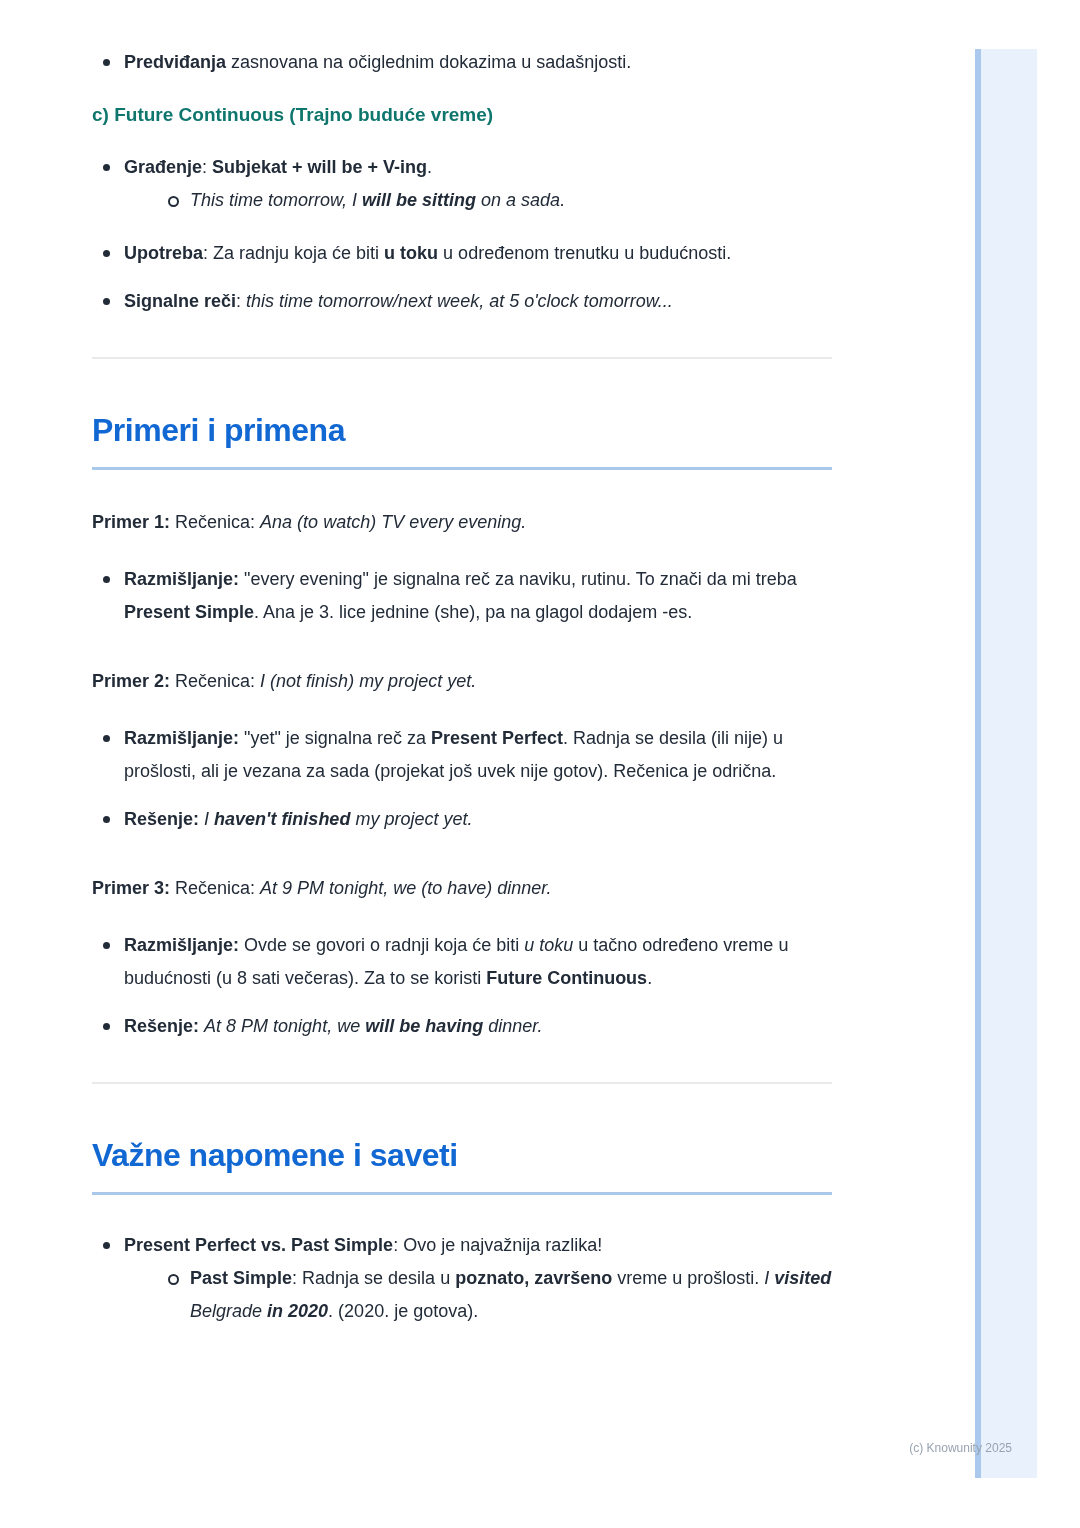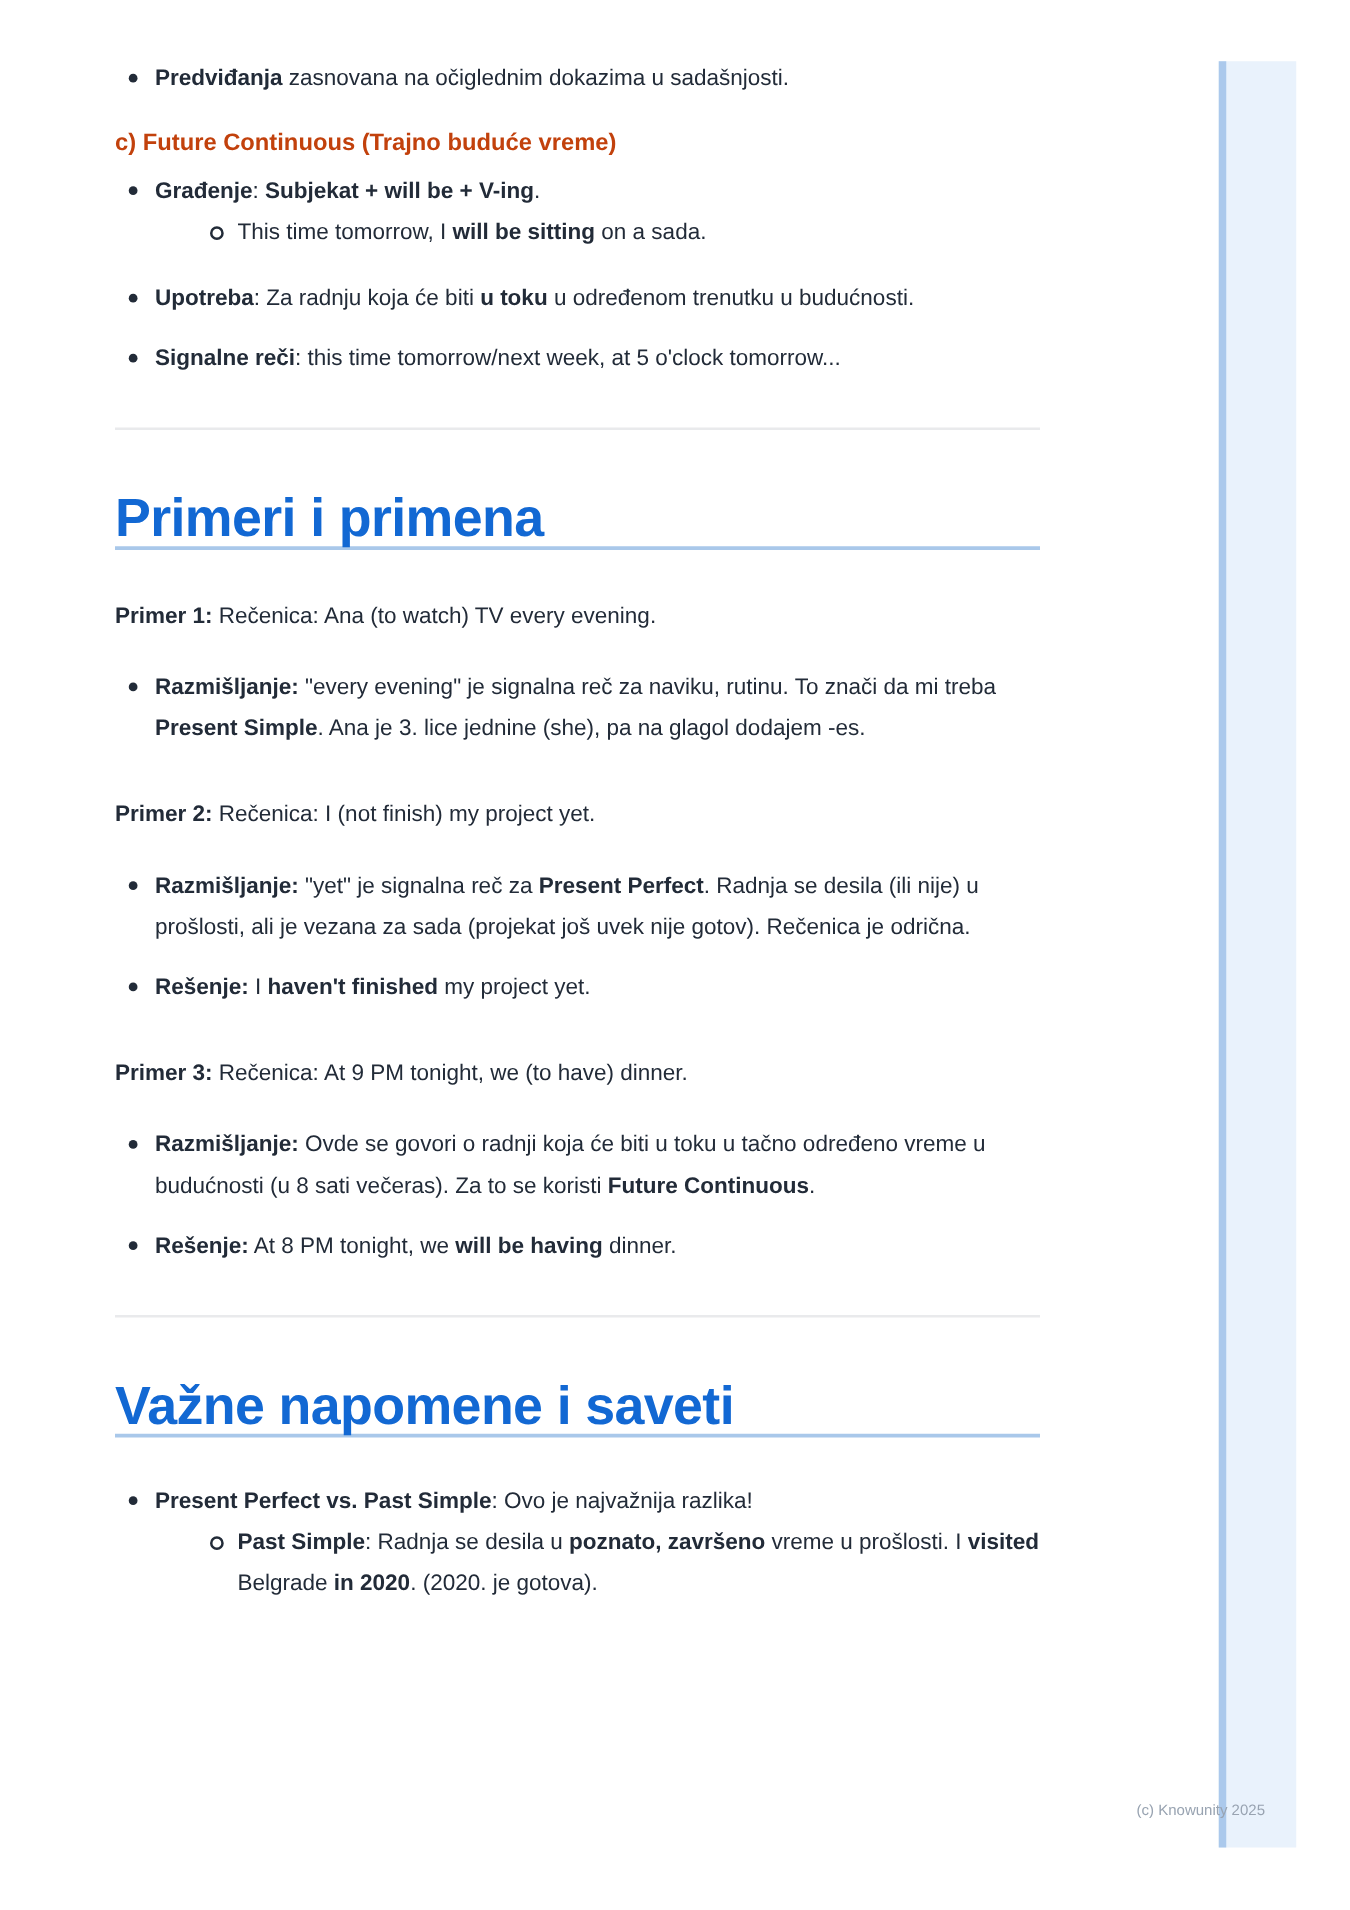--- a/index.html
+++ b/index.html
@@ -14,21 +14,21 @@
   }
   .content {
     position: absolute;
     left: 92px; top: 0;
     width: 740px;
     padding-top: 46px;
     font-size: 18px;
     line-height: 33px;
   }
   .b { font-weight: 700; }
-  .i { }
+  .i { font-style: italic; }
   ul { list-style: none; margin: 0; padding: 0; }
   li { position: relative; padding-left: 32px; }
   li.l1 { margin-bottom: 15px; }
   li.l1::before {
     content: "";
     position: absolute;
     left: 11px; top: 13px;
     width: 7px; height: 7px;
     border-radius: 50%;
     background: #222b38;
@@ -41,35 +41,36 @@
     left: 10px; top: 12px;
     width: 7px; height: 7px;
     border-radius: 50%;
     background: transparent;
     border: 2px solid #222b38;
   }
   h3.subheading {
     font-size: 19px;
     line-height: 26px;
     font-weight: 700;
-    margin: 23px 0 8px 0;
-    color: #c2410c;
+    margin: 23px 0 23px 0;
+    color: #0f766e;
   }
   hr.divider {
     border: none;
     border-top: 2px solid #e9eaec;
     margin: 39px 0 0 0;
   }
   h2.section-heading {
     color: #1268d3;
-    font-size: 43px;
+    font-size: 32px;
     line-height: 44px;
     font-weight: 700;
     letter-spacing: -0.5px;
     margin: 49px 0 0 0;
+    padding-bottom: 15px;
     border-bottom: 3px solid #a9c8ea;
   }
   p.example-intro {
     margin: 36px 0 24px 0;
   }
   .mt20 { margin-top: 20px; }
   .edge-strip {
     position: absolute;
     left: 975px; top: 49px;
     width: 62px; height: 1429px;

